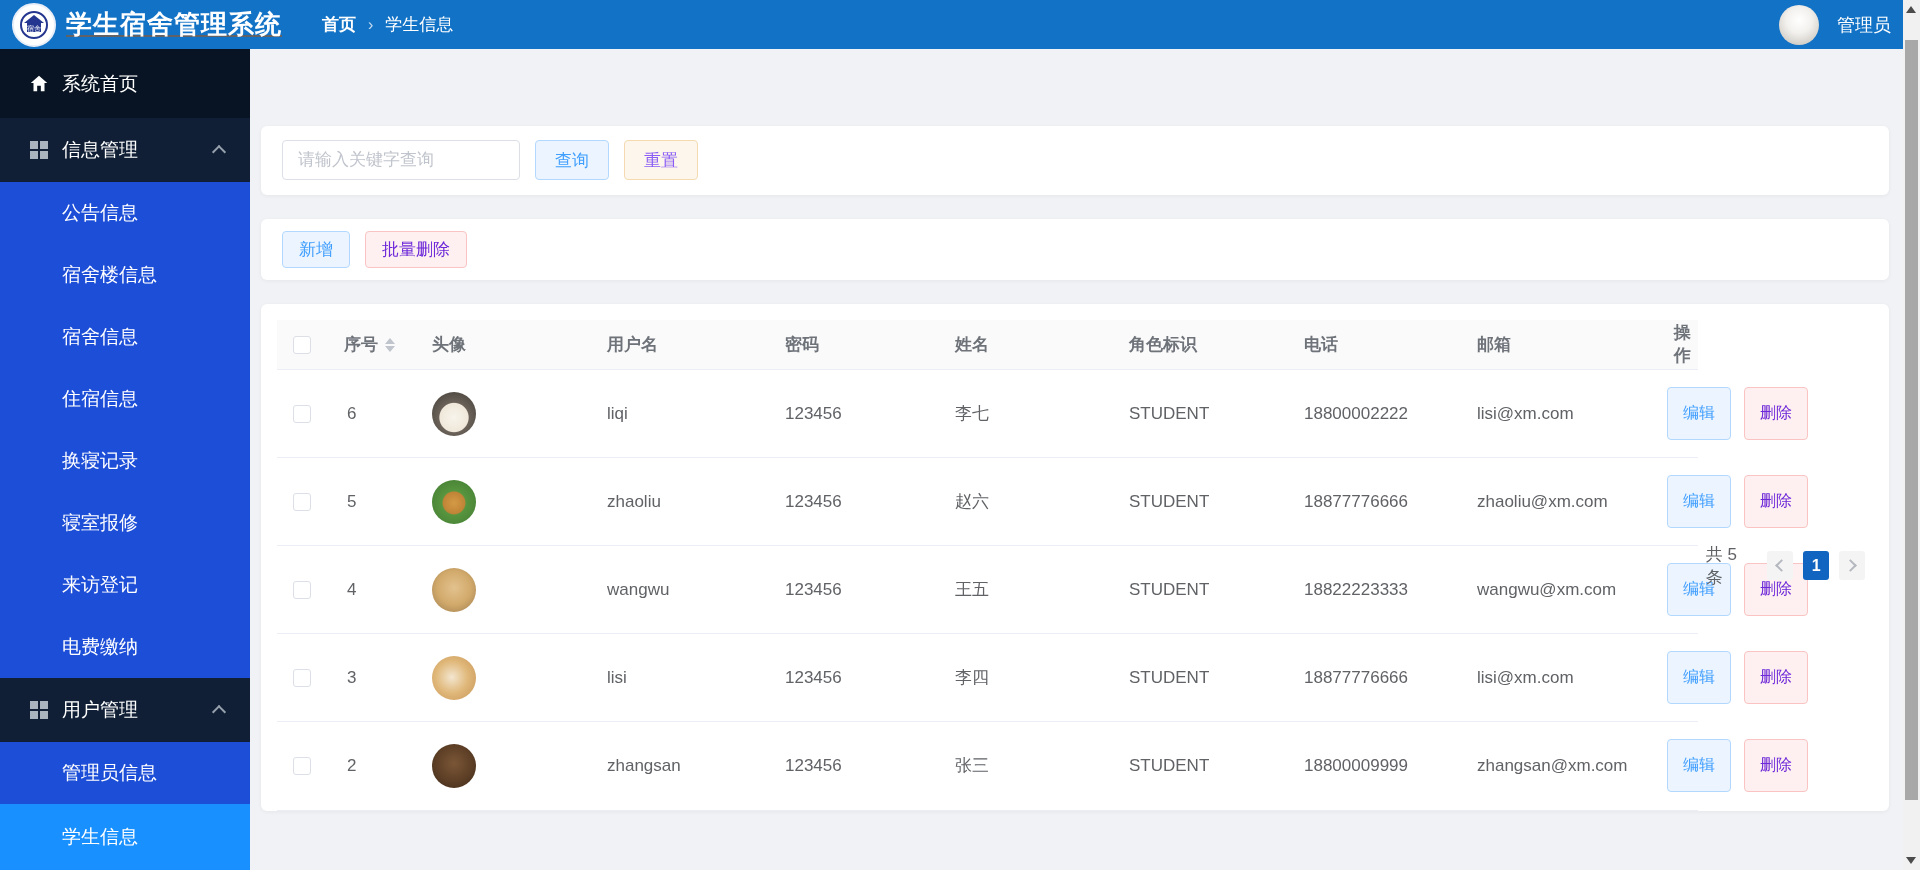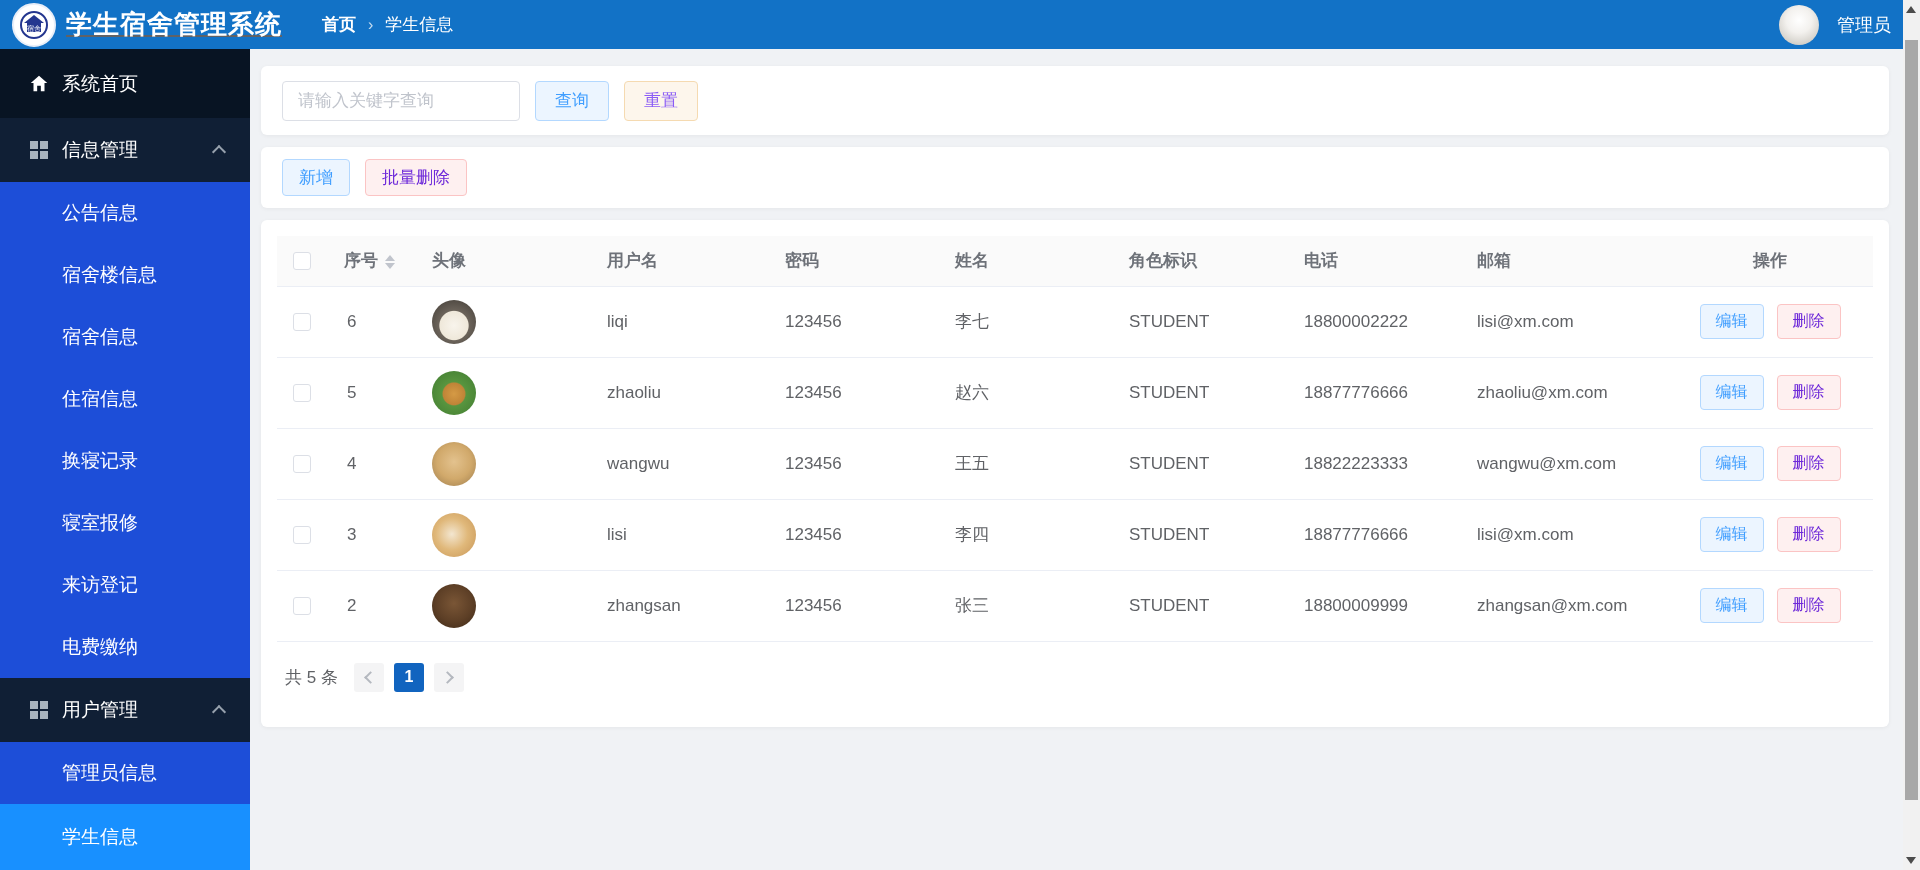--- a/index.html
+++ b/index.html
@@ -38,39 +38,39 @@
   .side-item.active{ background:#1890ff; flex:1 0 62px; }
   .icon-home { position:absolute; left:28px; width:22px; height:22px; }
   .icon-grid { position:absolute; left:30px; width:18px; height:18px;
                display:grid; grid-template-columns:8px 8px; grid-template-rows:8px 8px; gap:2px; }
   .icon-grid i { background:#a9b4bf; }
   .chev-up { position:absolute; right:26px; width:10px; height:10px;
              border-left:2px solid #97a1ad; border-top:2px solid #97a1ad;
              transform:rotate(45deg); margin-top:4px; }
 
   
-  .main { flex:1; padding:17px 14px 0 11px; display:flex; flex-direction:column; gap:12px; overflow:hidden; }
+  .main { flex:1; padding:17px 14px 0 11px; display:flex; flex-direction:column; gap:24px; overflow:hidden;justify-content:center; }
   .card { background:#fff; border-radius:6px; box-shadow:0 1px 4px rgba(0,0,0,.05); }
   .card-search { height:69px; display:flex; align-items:center; gap:15px; padding:0 21px; flex:0 0 69px; }
   .search-input { width:238px; height:40px; border:1px solid #dcdfe6; border-radius:4px;
                   padding:0 15px; font-size:17px; color:#606266; outline:none;
                   font-family:"Liberation Sans","DejaVu Sans",sans-serif; }
   .search-input::placeholder { color:#c0c4cc; }
   .btn { border-radius:4px; font-size:17px; cursor:pointer; white-space:nowrap;
          font-family:"Liberation Sans","DejaVu Sans",sans-serif; }
   .btn-lg { height:40px; padding:0 19px; }
   .btn-md { height:37px; padding:0 16px; }
-  .btn-sm { height:35px; padding:0 15px; font-size:16px; }
+  .btn-sm { height:53px; padding:0 15px; font-size:16px; }
   .btn-primary-plain { background:#ecf5ff; color:#409eff; border:1px solid #b3d8ff; }
   .btn-warning-plain { background:#fdf6ec; color:#8b5cf6; border:1px solid #f5dab1; }
   .btn-danger-plain  { background:#fef0f0; color:#6d28d9; border:1px solid #fbc4c4; }
   .card-toolbar { height:61px; display:flex; align-items:center; gap:15px; padding:0 21px; flex:0 0 61px; }
 
   
-  .card-table { flex:0 0 507px; padding:16px 16px 0; display:flex; flex-direction:column; }
+  .card-table { flex:0 0 507px; padding:16px 16px 0; display:flex; flex-direction:row; }
   table { width:100%; border-collapse:collapse; table-layout:fixed; font-size:17px; }
   thead th { background:#fafafa; height:50px; text-align:left; font-weight:bold;
              color:#6e7279; border-bottom:1px solid #ebeef5; padding:0 0 0 20px; }
   thead th.col-check, tbody td.col-check { padding:0; text-align:center; }
   thead th.col-index { padding-left:17px; }
   thead th.col-actions { text-align:center; padding-left:0; }
   tbody td { height:71px; border-bottom:1px solid #ebeef5; padding:0 0 0 20px; color:#606266; }
   tbody td.col-actions { text-align:center; padding-left:0; }
   .checkbox { display:inline-block; width:18px; height:18px; border:1px solid #dcdfe6;
               border-radius:3px; background:#fff; vertical-align:middle; cursor:pointer; }

